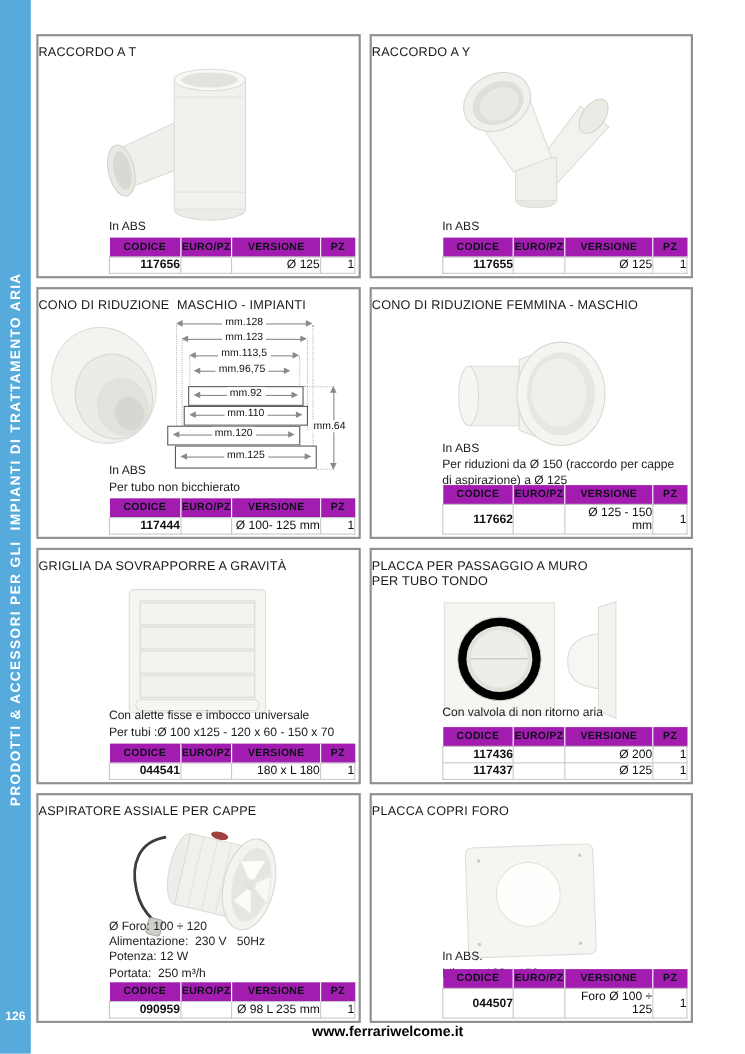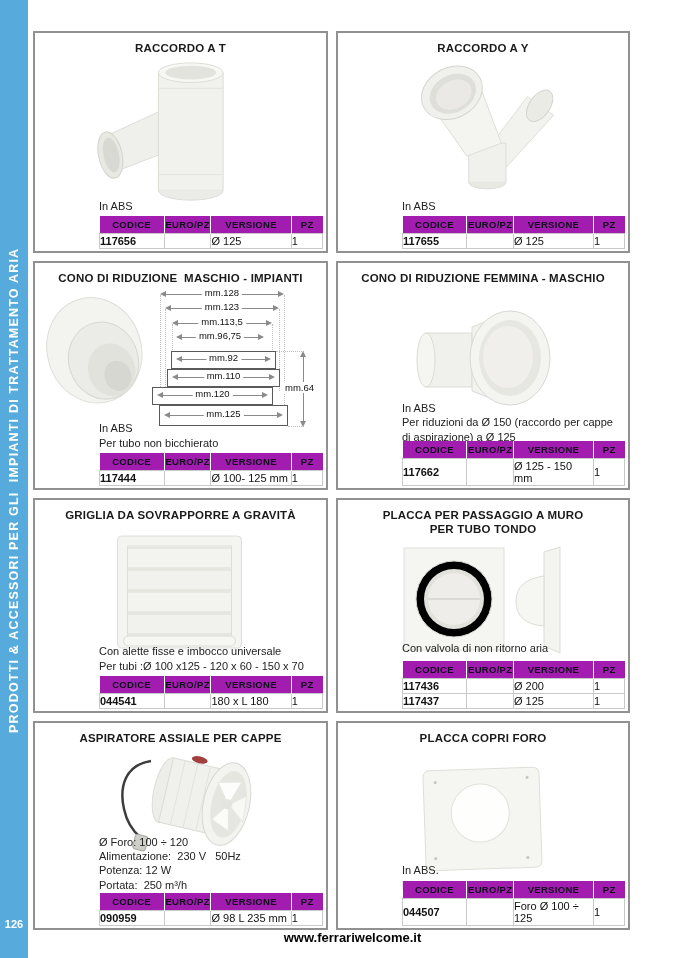--- a/index.html
+++ b/index.html
@@ -22,33 +22,33 @@
   
   .card{position:absolute;background:#fff;border:2px solid #919191;box-sizing:border-box;}
   .card1{left:33px; top:31px; width:295px;height:222px;}
   .card2{left:336px;top:31px; width:294px;height:222px;}
   .card3{left:33px; top:261px;width:295px;height:229px;}
   .card4{left:336px;top:261px;width:294px;height:229px;}
   .card5{left:33px; top:498px;width:295px;height:215px;}
   .card6{left:336px;top:498px;width:294px;height:215px;}
   .card7{left:33px; top:721px;width:295px;height:209px;}
   .card8{left:336px;top:721px;width:294px;height:209px;}
-  .card-title{text-align:center;font-weight:bold;font-size:11.5px;margin-top:8px;
+  .card-title{font-weight:normal;font-size:11.5px;margin-top:8px;
     letter-spacing:.2px;white-space:pre-wrap;line-height:1.25;}
   .notes{position:absolute;left:64px;right:6px;font-size:11px;line-height:1.3;
     white-space:pre-wrap;color:#222;}
   .n1{bottom:38px;} .n3{bottom:38px;} .n4{bottom:44px;} .n5{bottom:38px;}
   .n6{bottom:56px;} .n7{bottom:36px;} .n8{bottom:36px;}
   
   .tbl-wrap{position:absolute;left:64px;right:3px;bottom:2px;}
   table.ptable{width:100%;border-collapse:collapse;table-layout:fixed;}
   .ptable th{background:#a21caf;color:#0c0e18;font-size:9.5px;font-weight:bold;
     padding:3px 0;border-right:1px solid #fff;text-align:center;letter-spacing:.3px;}
   .ptable th:last-child{border-right:none;margin-top:12px;}
-  .ptable td{font-size:11px;text-align:left;border:1px solid #c9c9c9;
+  .ptable td{font-size:11px;text-align:right;border:1px solid #c9c9c9;
     padding:1px 0;background:#fff;color:#111;}
   .ptable td.codice{font-weight:bold;}
   .cw1{width:29%;} .cw2{width:21%;} .cw3{width:36%;} .cw4{width:14%;}
   
   .imgwrap{position:absolute;}
   .img1{left:48px;top:24px;width:190px;height:152px;}
   .img2{left:55px;top:28px;width:185px;height:140px;}
   .img3{left:8px;top:26px;width:118px;height:138px;}
   .img4{left:48px;top:34px;width:195px;height:122px;}
   .img5{left:62px;top:30px;width:165px;height:128px;}

